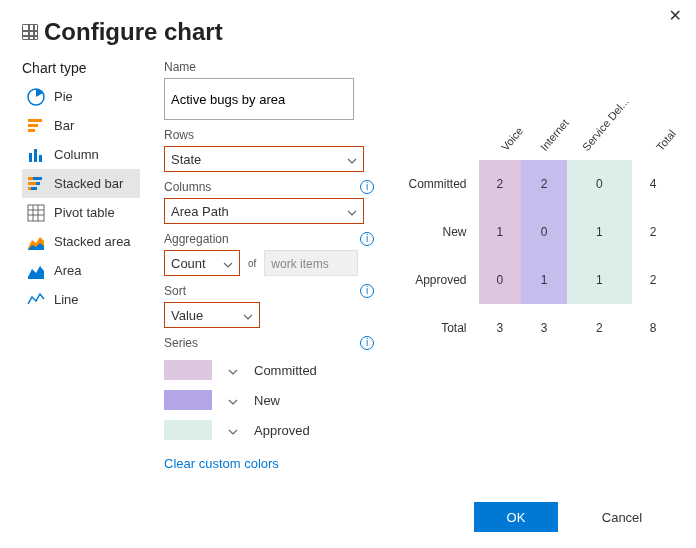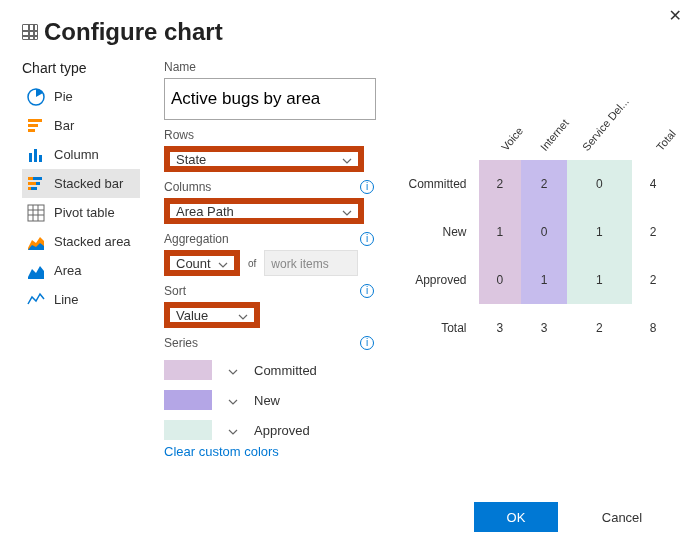--- a/index.html
+++ b/index.html
@@ -42,26 +42,26 @@
   .ct-icon svg { width: 20px; height: 20px; }
 
   .form { width: 210px; }
   .label { font-size: 12px; color: #555; margin-top: 8px; margin-bottom: 4px; display: flex; justify-content: space-between; align-items: center; }
   .info-i {
     width: 14px; height: 14px; border: 1px solid #0078d4; border-radius: 50%;
     color: #0078d4; font-size: 10px; line-height: 12px; text-align: center;
     cursor: default;
   }
   .text-input {
-    width: 212px; height: 26px; padding: 20px 6px;
-    border: 1px solid #a6a6a6; font-size: 17px;
+    width: 190px; height: 26px; padding: 20px 6px;
+    border: 1px solid #a6a6a6; font-size: 13px;
   }
   .select {
     width: 200px; height: 26px; padding: 2px 21px 2px 6px;
-    border: 6px solid #c2410c; font-size: 13px; background: #fff;
+    border: 1px solid #c2410c; font-size: 13px; background: #fff;
     position: relative; display: flex; align-items: center; cursor: pointer;
   }
   .select .chev {
     position: absolute; right: 6px; top: 50%; transform: translateY(-50%);
   }
   .row-sort { display: flex; gap: 8px; }
   .row-sort .select { width: 96px; }
   .agg-row { display: flex; align-items: center; gap: 8px; }
   .agg-row .select.sm { width: 76px; }
   .of-label { font-size: 10px; color: #555; }
@@ -69,21 +69,21 @@
     width: 94px; height: 26px; line-height: 22px; padding: 2px 6px;
     background: #f0f0f0; border: 1px solid #e0e0e0; color: #888; font-size: 12px;
   }
   .chev { width: 10px; height: 10px; }
   .chev svg { width: 10px; height: 10px; }
 
   .series-row { display: flex; align-items: center; gap: 16px; margin-top: 10px; }
   .swatch { width: 48px; height: 20px; }
   .series-name { font-size: 13px; color: #333; }
 
-  .link { color: #0078d4; font-size: 13px; cursor: pointer; margin-top: 4px; display: inline-block; text-align: center; }
+  .link { color: #0078d4; font-size: 13px; cursor: pointer; margin-top: 16px; display: inline-block; text-align: center; }
 
   .preview { flex: 1; padding-top: 40px; position: relative; }
   .pivot { border-collapse: collapse; font-size: 12px; color: #333; }
   .pivot th, .pivot td { text-align: center; width: 48px; height: 48px; font-weight: 400;}
   .pivot thead th { height: 60px; vertical-align: bottom; padding-bottom: 6px; }
   .pivot thead th span { display: inline-block; transform: rotate(-50deg); transform-origin: bottom left; white-space: nowrap; font-size: 11px; position: relative; left: 22px; }
   .pivot .row-label { text-align: right; padding-right: 12px; width: 84px; font-size: 12px;}
   .pivot .totals td, .pivot .totals th { height: 48px; }
   .cell-c1 { background: #dcc6e0; }
   .cell-c2 { background: #c6bced; }

